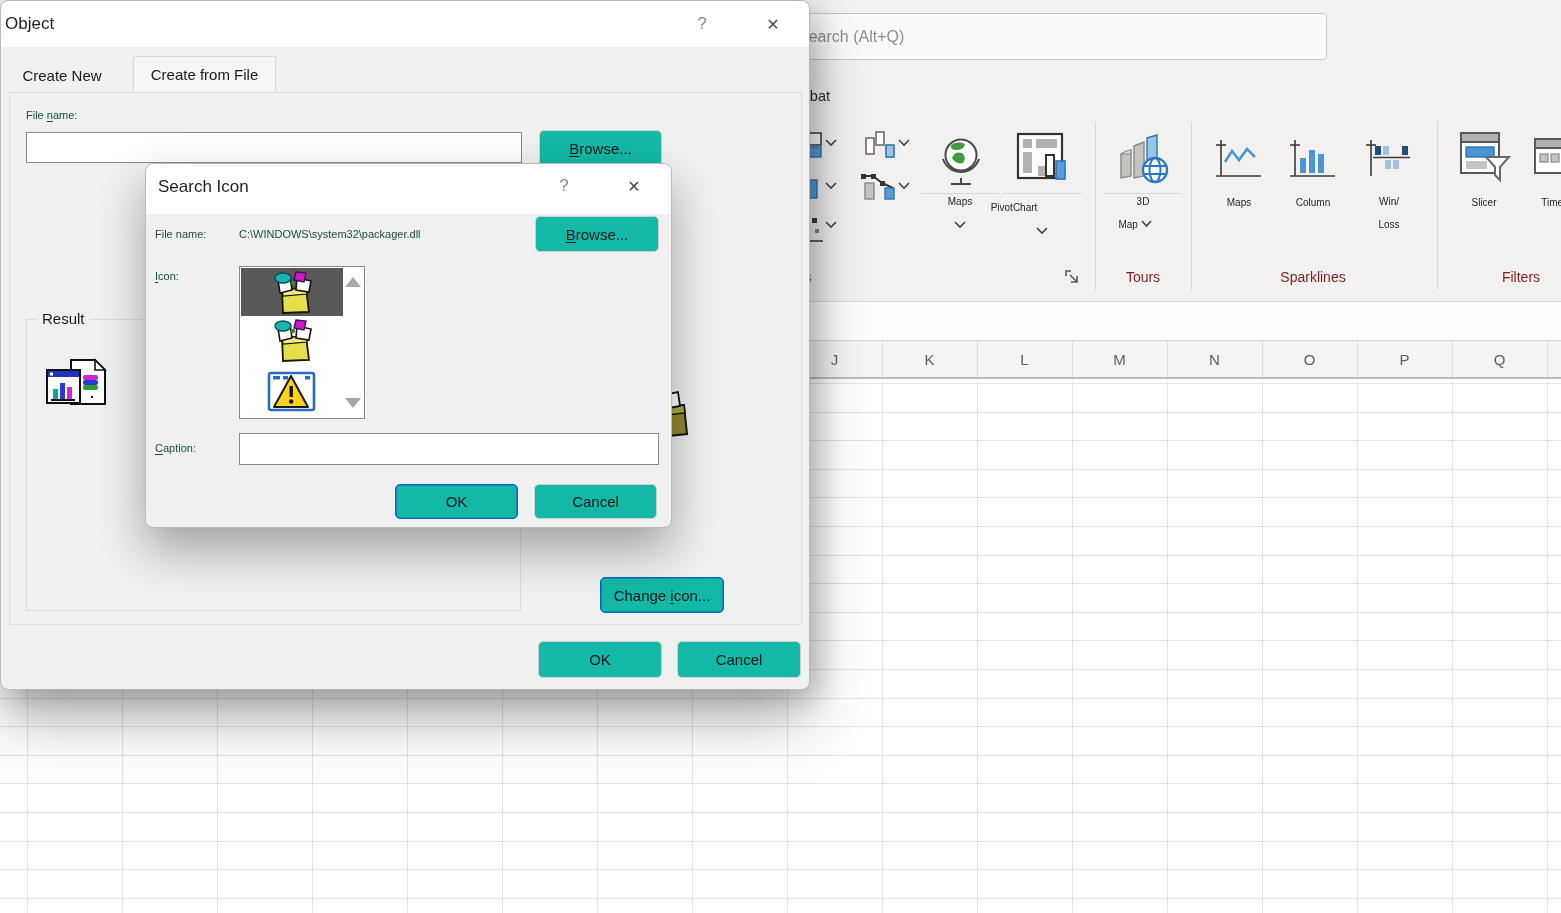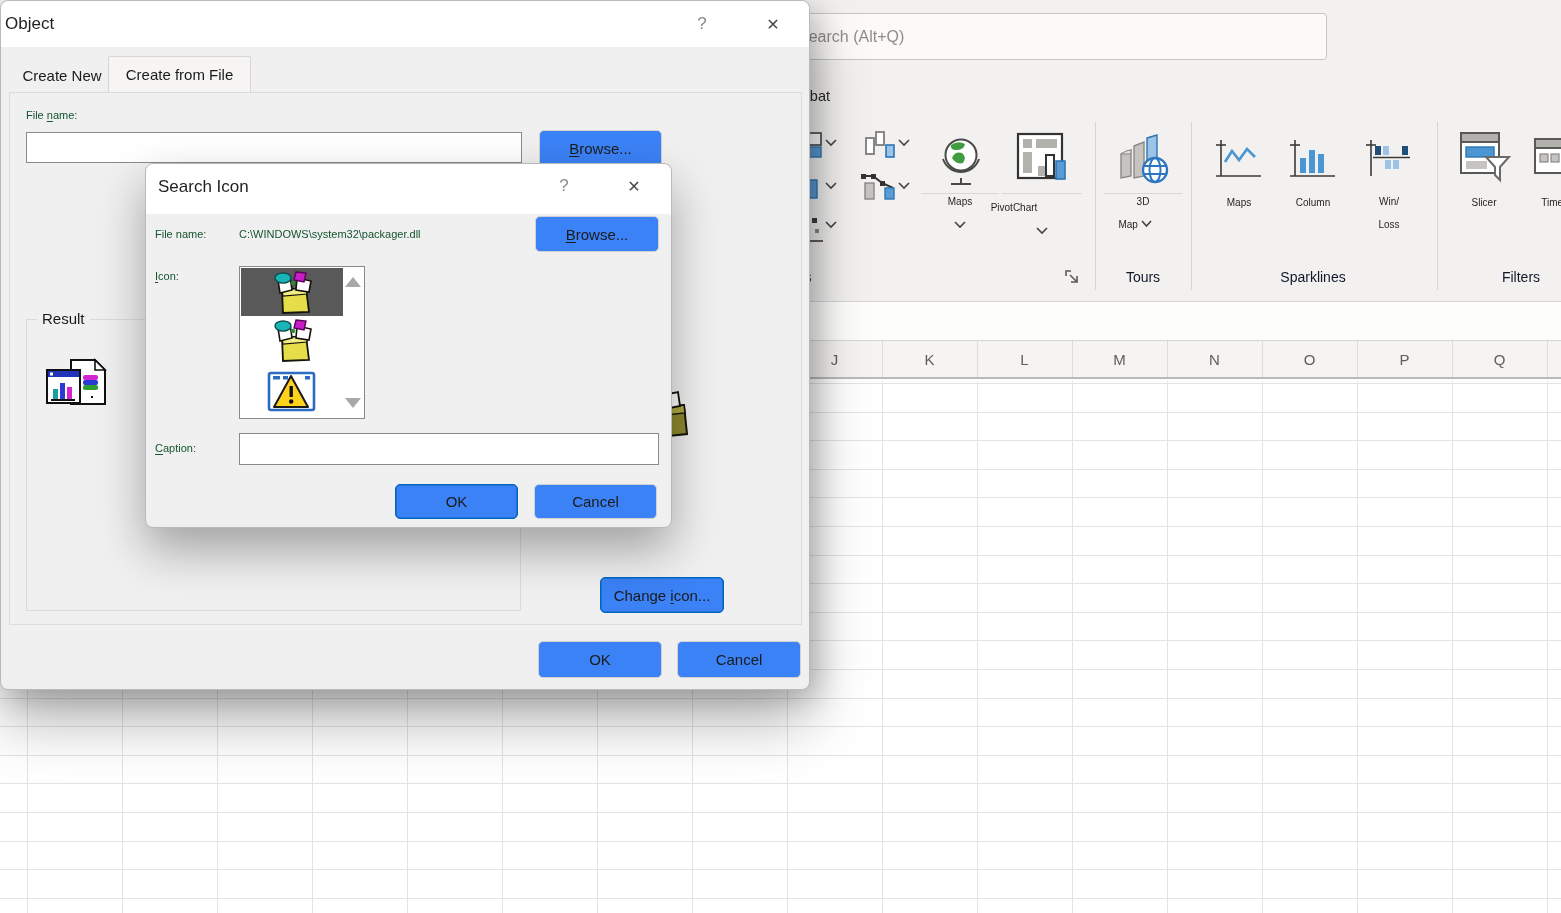--- a/index.html
+++ b/index.html
@@ -7,21 +7,21 @@
   body { font-family:"Liberation Sans", sans-serif; background:#fff; }
   .screen { position:relative; width:1561px; height:913px; overflow:hidden; background:#fff; }
   .abs { position:absolute; }
 
   
   .ribbon { position:absolute; left:0; top:0; width:1561px; height:302px; background:#f2f1f0; border-bottom:1px solid #d8d6d4; }
   .search-box { position:absolute; left:560px; top:13px; width:767px; height:47px; background:#fbfaf9; border:1px solid #c8c6c4; border-radius:4px; font-size:16px; color:#8f8d8b; line-height:45px; text-indent:237px; }
   .acrobat-tab { position:absolute; left:780px; top:88px; font-size:14.5px; color:#2b2a29; }
   .ribbon-sep { position:absolute; top:122px; width:1px; height:168px; background:#d8d6d4; }
   .big-label { position:absolute; font-size:10px; color:#201f1e; text-align:center; white-space:nowrap; }
-  .grp-label { position:absolute; top:269px; font-size:14px; color:#0f172a; text-align:center; white-space:nowrap; }
+  .grp-label { position:absolute; top:269px; font-size:14px; color:#7f1d1d; text-align:center; white-space:nowrap; }
   .split-line { position:absolute; top:193px; height:1px; background:#dad8d6; }
   .chev { display:inline-block; }
 
   
   .formula-strip { position:absolute; left:0; top:303px; width:1561px; height:38px; background:#fdfdfc; border-bottom:1px solid #d8d6d4; }
   .col-headers { position:absolute; left:0; top:341px; width:1561px; height:38px; background:#f5f4f2;
     background-image:repeating-linear-gradient(to right,#dddcda 0 1px,transparent 1px 95px);
     background-position:27px 0; border-bottom:2px solid #bbbab8; }
   .col-head-cell { position:absolute; top:0; width:95px; height:36px; font-size:15px; color:#5f5e5c; display:flex; align-items:center; justify-content:center; }
   .grid { position:absolute; left:0; top:381px; width:1561px; height:532px; background:#fff;
@@ -30,21 +30,21 @@
       repeating-linear-gradient(to bottom,#e4e3e2 0 1px,transparent 1px 28.6px);
     background-position:27px 0, 0 2px; }
 
   
   .dialog { position:absolute; background:#f0f0f0; border:1px solid #b9b9b9; border-radius:8px; }
   .titlebar { position:absolute; left:0; top:0; right:0; background:#fff; border-radius:8px 8px 0 0; }
   .dlg-title { position:absolute; font-size:17px; color:#1f1f1f; }
   .cap-btn { position:absolute; width:30px; height:24px; display:flex; align-items:center; justify-content:center; font-size:17px; }
   .help-glyph { color:#8a8a8a; }
   .close-glyph { color:#4a4a4a; font-size:16px; }
-  .btn { position:absolute; background:#3b82f6; border:1px solid #d1d1d1; border-radius:5px; font-size:15px; color:#1b1b1b; display:flex; align-items:center; justify-content:center; white-space:pre; }
+  .btn { position:absolute; background:#14b8a6; border:1px solid #d1d1d1; border-radius:5px; font-size:15px; color:#1b1b1b; display:flex; align-items:center; justify-content:center; white-space:pre; }
   .btn.focus { border:1px solid #0067c0; box-shadow:inset 0 0 0 0.6px #0067c0; }
   .lbl { position:absolute; font-size:11px; color:#14532d; white-space:pre; }
   .ukey { text-decoration:underline; text-underline-offset:2px; }
   .tinput { position:absolute; background:#fff; border:1px solid #8a8a8a; font-size:15px; padding:0 6px; color:#1a1a1a; }
   .obj-dialog { left:0; top:0; width:810px; height:690px; box-shadow:0 30px 60px rgba(0,0,0,.30), 8px 8px 28px rgba(0,0,0,.18); }
   .ci-dialog { left:145px; top:163px; width:527px; height:365px; box-shadow:0 22px 48px rgba(0,0,0,.33); z-index:30; }
   .tab { position:absolute; font-size:15px; color:#1a1a1a; display:flex; align-items:center; justify-content:center; }
   .tab.active { background:#f6f5f4; border:1px solid #d7d6d5; border-bottom:none; border-radius:2px 2px 0 0; }
   .page-border { position:absolute; left:8px; top:91px; width:793px; height:533px; border:1px solid #dddcdb; }
   .fieldset { position:absolute; border:1px solid #dcdbda; }
@@ -242,21 +242,21 @@
     <div class="titlebar" style="height:46px"></div>
     <div class="dlg-title" style="left:4px;top:13px">Object</div>
     <div class="cap-btn" style="left:686px;top:11px">
         <span class="help-glyph">?</span>
       </div>
     <div class="cap-btn" style="left:757px;top:11px">
         <span class="close-glyph">✕</span>
       </div>
 
     <div class="tab" style="left:8px;top:58px;width:106px;height:33px">Create New</div>
-    <div class="tab active" style="left:107px;top:55px;width:143px;height:36px">Create from File</div>
+    <div class="tab active" style="left:132px;top:55px;width:143px;height:36px">Create from File</div>
     <div class="page-border"></div>
 
     <div class="lbl" style="left:25px;top:108px"><span>File </span><span class="ukey">n</span><span>ame:</span></div>
     <div class="tinput" style="left:25px;top:131px;width:496px;height:31px"></div>
     <div class="btn" style="left:538px;top:129px;width:123px;height:37px"><span><span class="ukey">B</span><span>rowse...</span></span></div>
 
     <div class="fieldset" style="left:25px;top:318px;width:495px;height:292px">
       <div class="fieldset-legend">Result</div>
       <svg style="position:absolute;left:18px;top:38px" width="64" height="54">
         <path d="M26,2 h24 l10,10 v34 h-34 z" fill="#fff" stroke="#111" stroke-width="2"></path>

